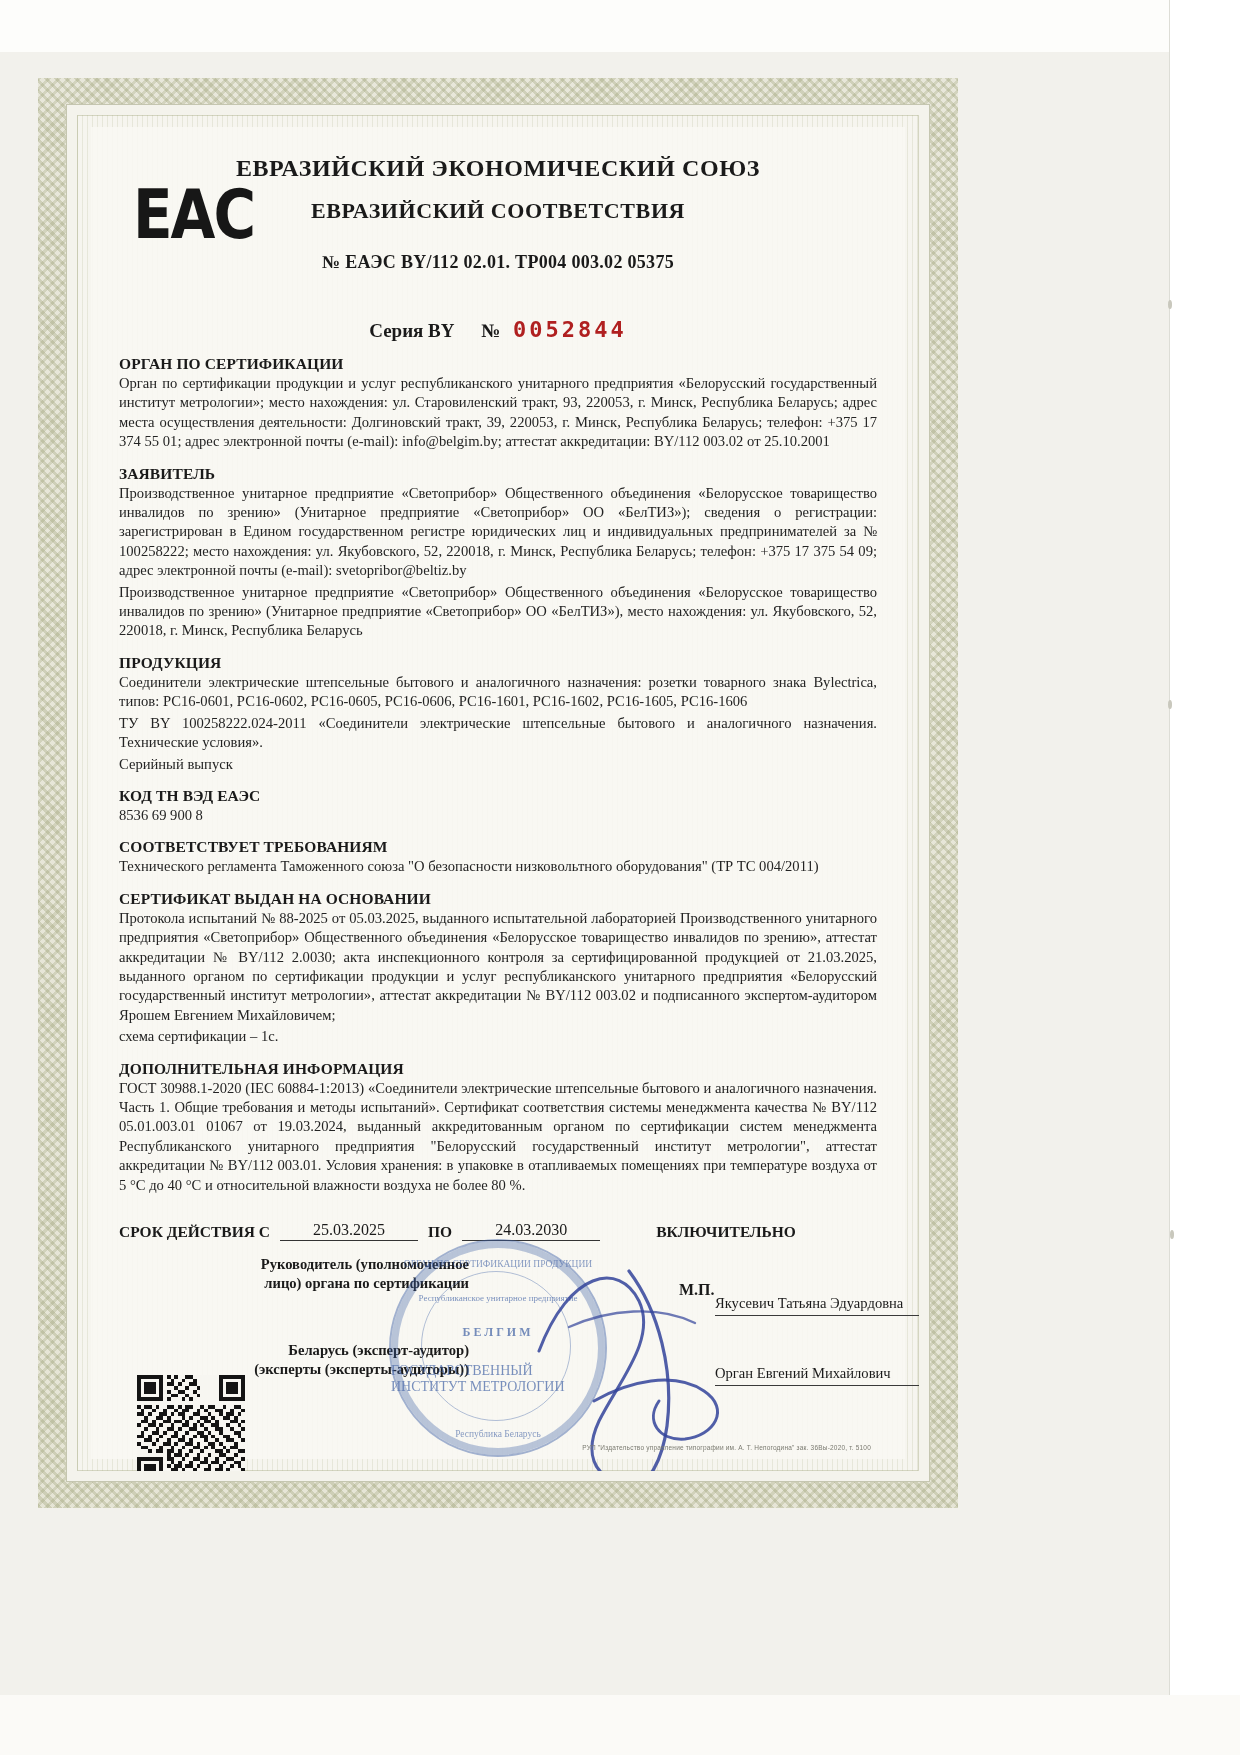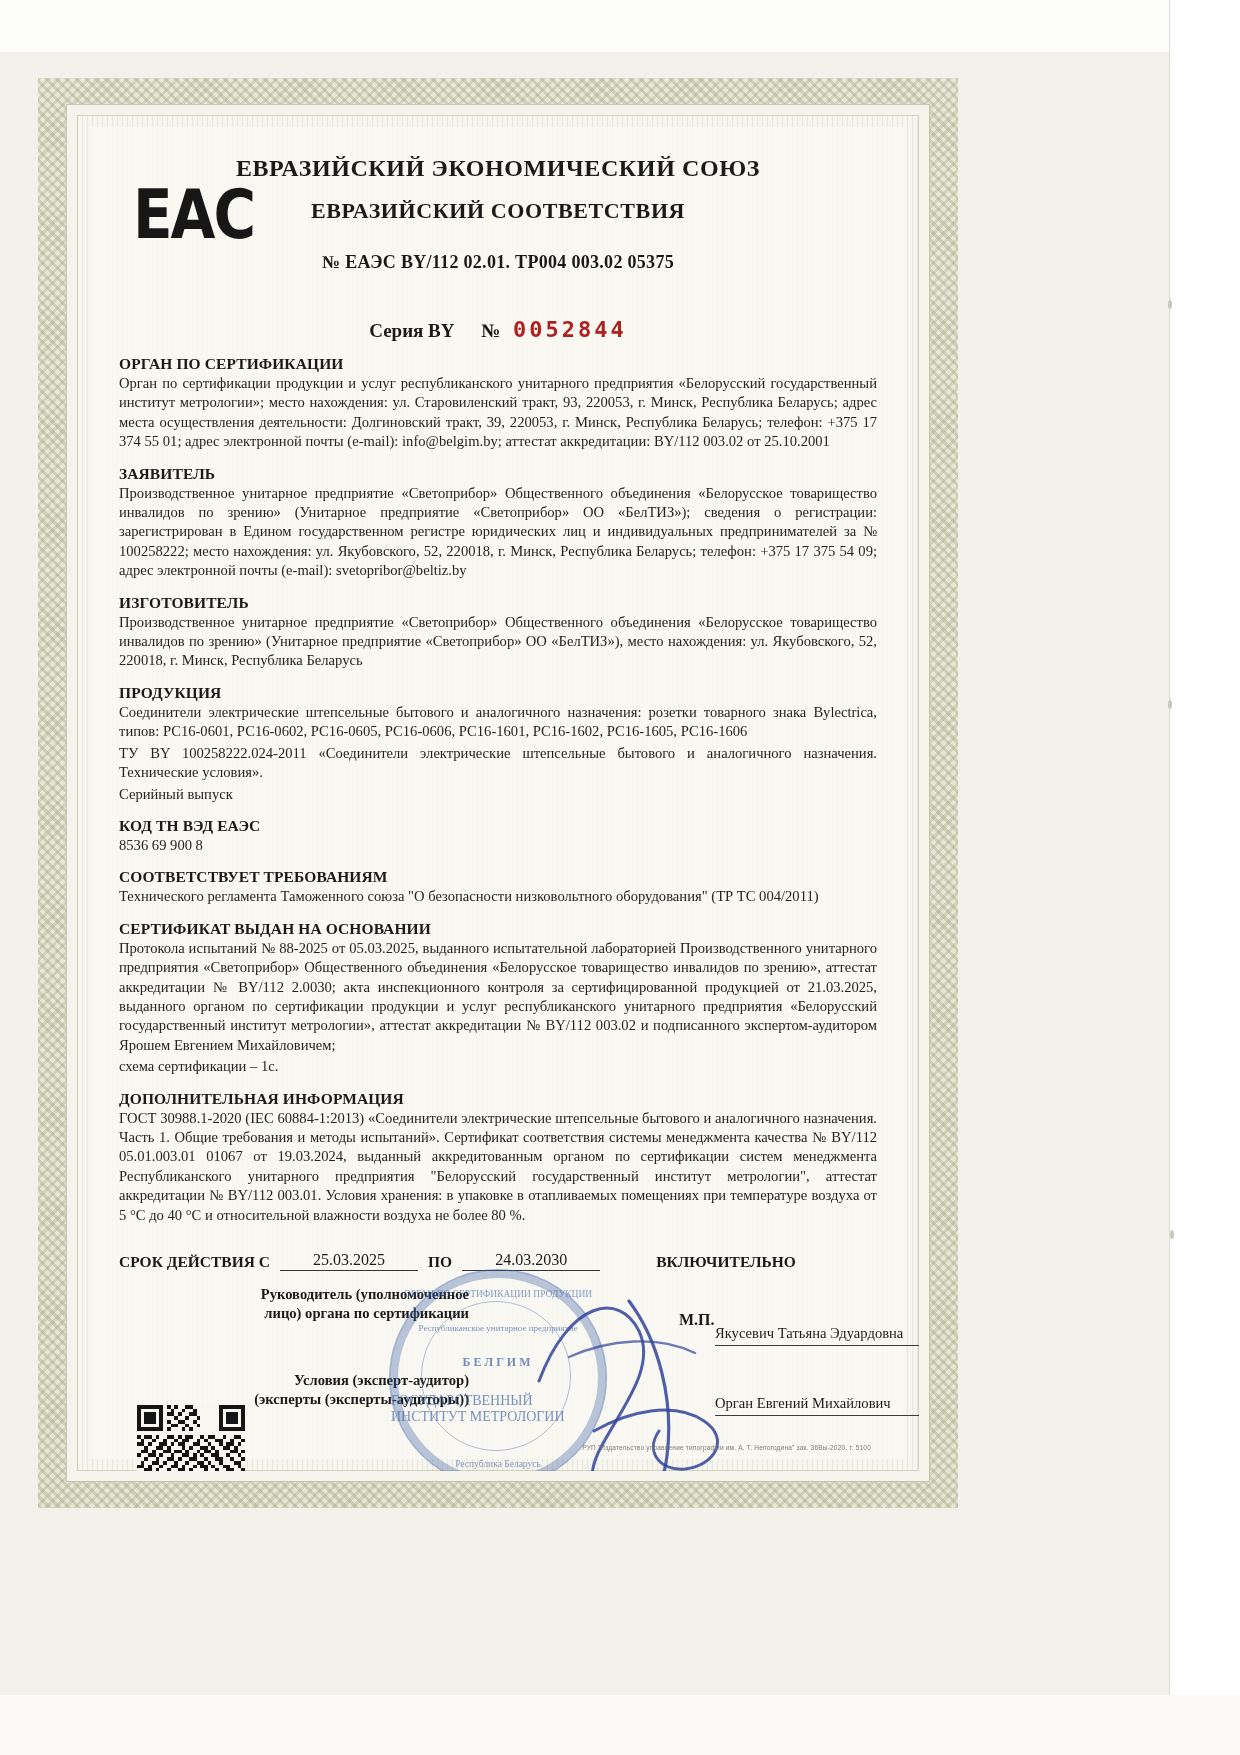--- a/index.html
+++ b/index.html
@@ -321,21 +321,20 @@
             <span class="s-num">0052844</span>
           </div>
         </div>
 
         <div class="sec-title">ОРГАН ПО СЕРТИФИКАЦИИ</div>
         <div class="para">Орган по сертификации продукции и услуг республиканского унитарного предприятия «Белорусский государственный институт метрологии»; место нахождения: ул. Старовиленский тракт, 93, 220053, г. Минск, Республика Беларусь; адрес места осуществления деятельности: Долгиновский тракт, 39, 220053, г. Минск, Республика Беларусь; телефон: +375 17 374 55 01; адрес электронной почты (e-mail): info@belgim.by; аттестат аккредитации: BY/112 003.02 от 25.10.2001</div>
 
         <div class="sec-title">ЗАЯВИТЕЛЬ</div>
         <div class="para">Производственное унитарное предприятие «Светоприбор» Общественного объединения «Белорусское товарищество инвалидов по зрению» (Унитарное предприятие «Светоприбор» ОО «БелТИЗ»); сведения о регистрации: зарегистрирован в Едином государственном регистре юридических лиц и индивидуальных предпринимателей за № 100258222; место нахождения: ул. Якубовского, 52, 220018, г. Минск, Республика Беларусь; телефон: +375 17 375 54 09; адрес электронной почты (e-mail): svetopribor@beltiz.by</div>
 
-        <div class="sec-title">ИЗГОТОВИТЕЛЬ</div>
         <div class="para">Производственное унитарное предприятие «Светоприбор» Общественного объединения «Белорусское товарищество инвалидов по зрению» (Унитарное предприятие «Светоприбор» ОО «БелТИЗ»), место нахождения: ул. Якубовского, 52, 220018, г. Минск, Республика Беларусь</div>
 
         <div class="sec-title">ПРОДУКЦИЯ</div>
         <div class="para">Соединители электрические штепсельные бытового и аналогичного назначения: розетки товарного знака Bylectrica, типов: РС16-0601, РС16-0602, РС16-0605, РС16-0606, РС16-1601, РС16-1602, РС16-1605, РС16-1606</div>
         <div class="para">ТУ BY 100258222.024-2011 «Соединители электрические штепсельные бытового и аналогичного назначения. Технические условия».</div>
         <div class="para nojust">Серийный выпуск</div>
 
         <div class="sec-title">КОД ТН ВЭД ЕАЭС</div>
         <div class="para nojust">8536 69 900 8</div>
 
@@ -355,21 +354,21 @@
           <span class="lbl">ПО</span>
           <span class="date">24.03.2030</span>
           <span class="incl">ВКЛЮЧИТЕЛЬНО</span>
         </div>
 
         <div class="sig-block">
 
           <div class="sig-left">
             <div>Руководитель (уполномоченное</div>
             <div>лицо) органа по сертификации</div>
-            <div class="second">Условия (эксперт-аудитор)</div>
+            <div class="second">Беларусь (эксперт-аудитор)</div>
             <div>(эксперты (эксперты-аудиторы))</div>
           </div>
 
           <div class="mp">М.П.</div>
 
           <div class="name-line nl1">
             <span>Якусевич Татьяна Эдуардовна</span>
           </div>
           <div class="name-line nl2">
             <span>Орган Евгений Михайлович</span>

